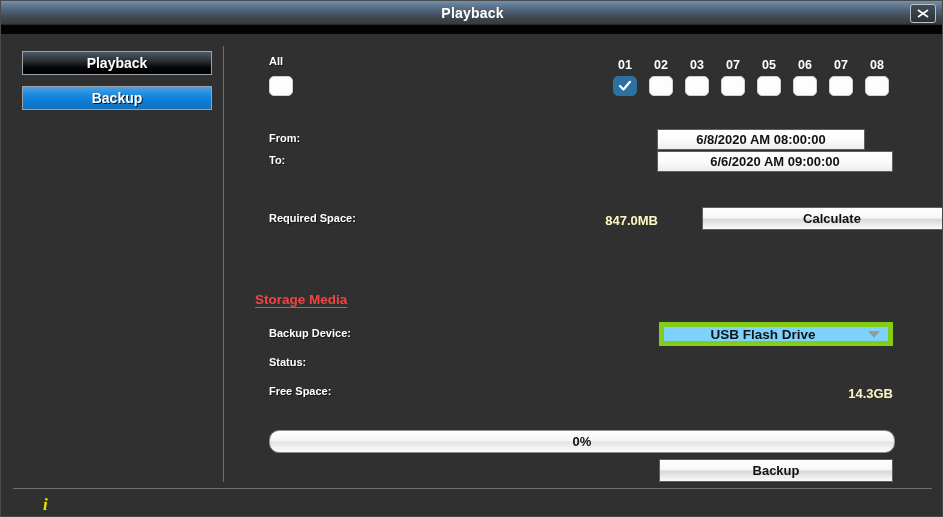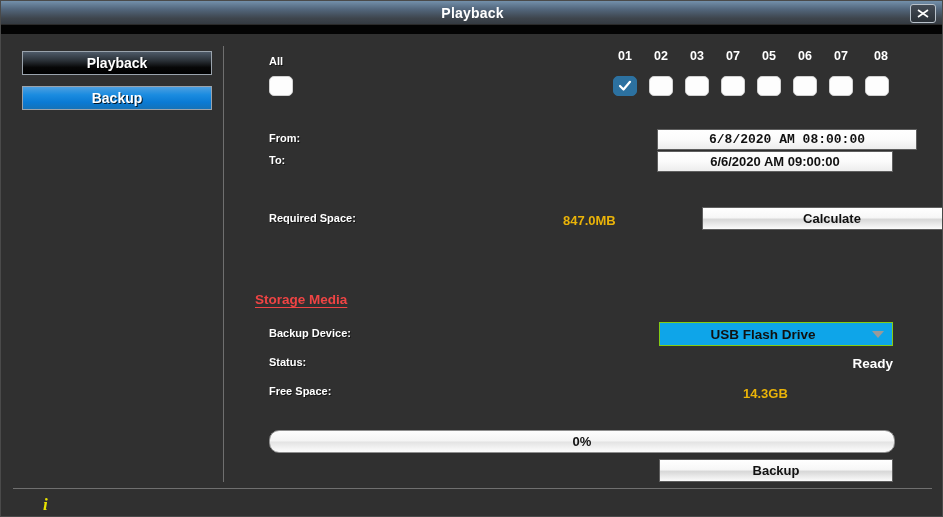--- a/index.html
+++ b/index.html
@@ -113,21 +113,21 @@
     font-size: 11px;
     font-weight: bold;
     color: #ffffff;
     white-space: nowrap;
     text-shadow: 1px 1px 0 rgba(0,0,0,0.55);
   }
 
   
   .chan-num {
     position: absolute;
-    top: 15px;
+    top: 24px;
     width: 22px;
     text-align: center;
     font-size: 12.5px;
     font-weight: bold;
     color: #ffffff;
   }
   .cbox {
     position: absolute;
     width: 24px;
     height: 20px;
@@ -160,23 +160,23 @@
   }
   .wbtn.flat {
     background: linear-gradient(to bottom, #ffffff 0%, #fbfbfb 50%, #ededed 100%);
     font-weight: bold;
   }
 
   .redval {
     position: absolute;
     font-size: 13px;
     font-weight: bold;
-    color: #eab308;
+    color: #fef9c3;
     white-space: nowrap;
-    text-align: left;
+    text-align: right;
   }
   .whiteval {
     position: absolute;
     font-size: 13.5px;
     font-weight: bold;
     color: #ffffff;
     white-space: nowrap;
     text-align: right;
   }
 
@@ -186,22 +186,22 @@
     font-weight: bold;
     color: #ef4444;
     text-decoration: underline;
     text-underline-offset: 3px;
     white-space: nowrap;
     cursor: pointer;
   }
 
   .dropdown {
     position: absolute;
-    background: #0ea5e9;
-    border: 1px solid #84cc16;
+    background: #7dd3fc;
+    border: 5px solid #84cc16;
     box-sizing: border-box;
     cursor: pointer;
   }
   .dropdown-text {
     position: absolute;
     left: 0; right: 26px; top: 0; bottom: 0;
     display: flex; align-items: center; justify-content: center;
     font-size: 13.5px;
     font-weight: bold;
     color: #111111;
@@ -274,55 +274,54 @@
     <div class="label" style="left:46px; top:21px;">All</div>
     <div class="cbox" style="left:46px; top:42px;"></div>
 
     <div class="chan-num" style="left:391px;">01</div>
     <div class="chan-num" style="left:427px;">02</div>
     <div class="chan-num" style="left:463px;">03</div>
     <div class="chan-num" style="left:499px;">07</div>
     <div class="chan-num" style="left:535px;">05</div>
     <div class="chan-num" style="left:571px;">06</div>
     <div class="chan-num" style="left:607px;">07</div>
-    <div class="chan-num" style="left:643px;text-align:right;">08</div>
+    <div class="chan-num" style="left:643px;">08</div>
 
     <div class="cbox checked" style="left:390px; top:42px;">
       <svg width="14" height="12" viewBox="0 0 14 12">
         <polyline points="2,6 5.5,9.5 12,1.8" fill="none" stroke="#ffffff" stroke-width="2.2" stroke-linecap="round" stroke-linejoin="round"></polyline>
       </svg>
     </div>
     <div class="cbox" style="left:426px; top:42px;"></div>
     <div class="cbox" style="left:462px; top:42px;"></div>
     <div class="cbox" style="left:498px; top:42px;"></div>
     <div class="cbox" style="left:534px; top:42px;"></div>
     <div class="cbox" style="left:570px; top:42px;"></div>
     <div class="cbox" style="left:606px; top:42px;"></div>
     <div class="cbox" style="left:642px; top:42px;"></div>
 
     <div class="label" style="left:46px; top:98px;">From:</div>
-    <div class="wbtn flat" style="left:434px; top:95px; width:260px; height:21px;font-family:Liberation Mono, monospace;">6/8/2020 AM 08:00:00</div>
+    <div class="wbtn flat" style="left:434px; top:95px; width:208px; height:21px;">6/8/2020 AM 08:00:00</div>
 
     <div class="label" style="left:46px; top:120px;">To:</div>
     <div class="wbtn flat" style="left:434px; top:117px; width:236px; height:21px;">6/6/2020 AM 09:00:00</div>
 
     <div class="label" style="left:46px; top:178px;">Required Space:</div>
     <div class="redval" style="left:340px; top:179px; width:95px;">847.0MB</div>
     <div class="wbtn" style="left:436px; top:173px; width:260px; height:23px;margin-left:43px;">Calculate</div>
 
     <div class="section-head" style="left:32px; top:258px;">Storage Media</div>
 
     <div class="label" style="left:46px; top:293px;">Backup Device:</div>
     <div class="dropdown" style="left:436px; top:288px; width:234px; height:24px;">
       <div class="dropdown-text">USB Flash Drive</div>
       <div class="dropdown-arrow"></div>
     </div>
 
     <div class="label" style="left:46px; top:322px;">Status:</div>
-    <div class="whiteval" style="left:520px; top:322px; width:150px;">Ready</div>
 
     <div class="label" style="left:46px; top:351px;">Free Space:</div>
     <div class="redval" style="left:520px; top:352px; width:150px;">14.3GB</div>
 
     <div class="progress" style="left:46px; top:396px; width:626px; height:23px;">0%</div>
     <div class="wbtn" style="left:436px; top:425px; width:234px; height:23px;">Backup</div>
 
   </div>
 
   <div class="hdivider"></div>

